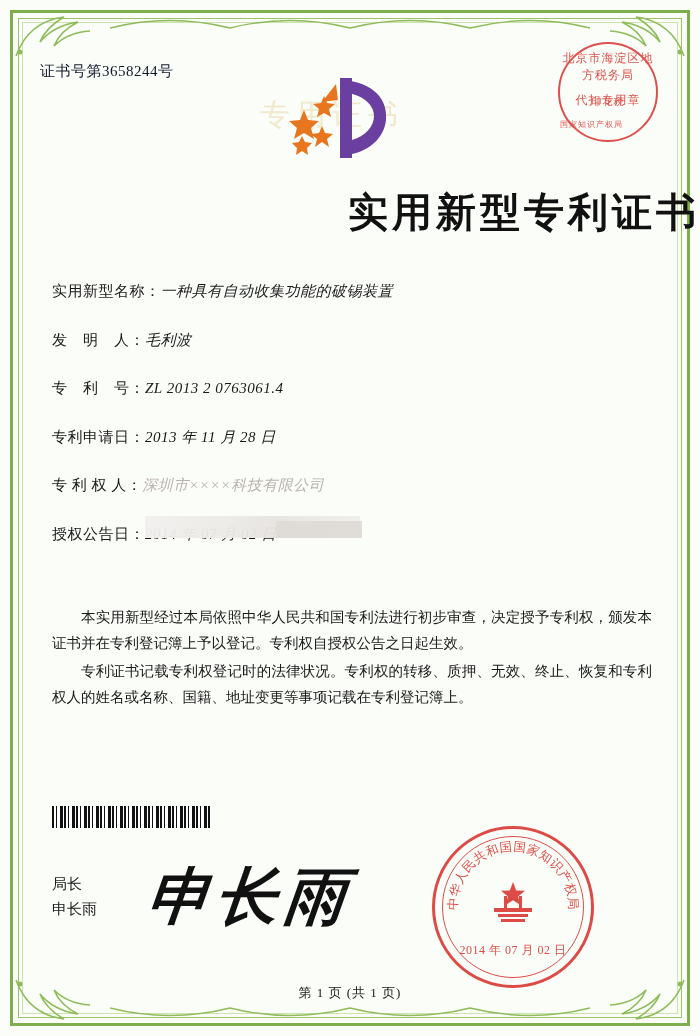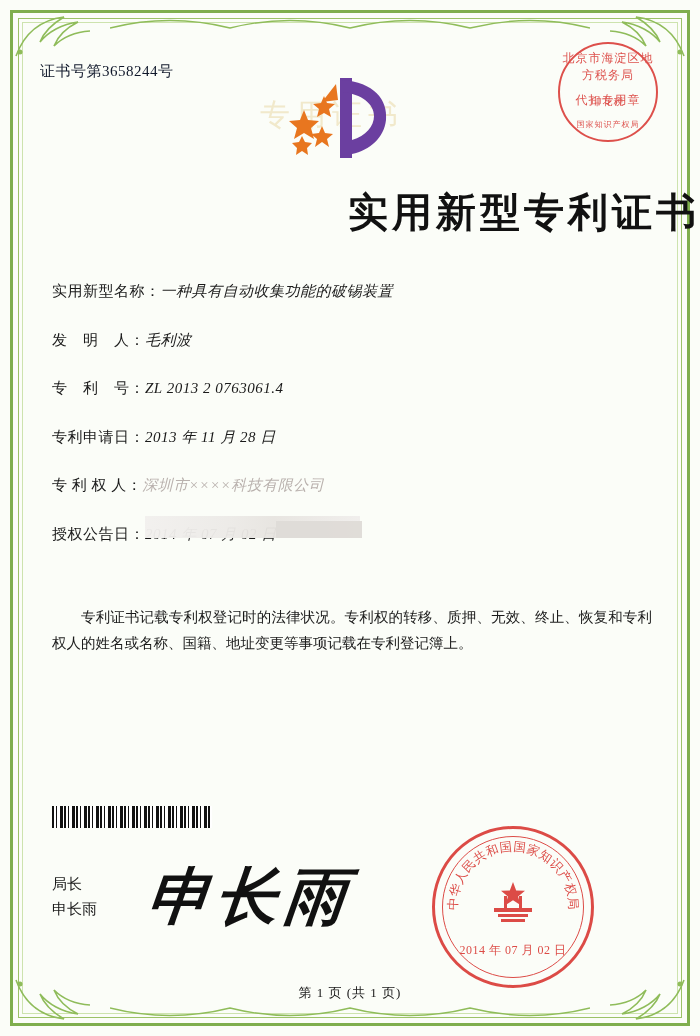--- a/index.html
+++ b/index.html
@@ -127,21 +127,21 @@
   .seal-tr .l1 {
     position: absolute; left: 0; top: 34px; width: 96px;
     text-align: center; font-size: 10px; letter-spacing: 1px; margin-top: 17px;
   }
   .seal-tr .l2 {
     position: absolute; left: 0; top: 48px; width: 96px;
     text-align: center; font-size: 12px; letter-spacing: 1px;
   }
   .seal-tr .l3 {
     position: absolute; left: 0; bottom: 10px; width: 96px;
-    text-align: center; font-size: 8px; letter-spacing: 1px;
+    text-align: left; font-size: 8px; letter-spacing: 1px;
   }
 
   .fields {
     position: absolute;
     left: 52px;
     top: 282px;
     width: 600px;
   }
   .field {
     font-size: 15px;
@@ -364,20 +364,21 @@
     </div>
     <div class="field">
       <span class="lab">授权公告日：</span><span class="val">2014 年 07 月 02 日</span>
     </div>
   </div>
 
   <div class="redact-bar"></div>
   <div class="redact-bar2"></div>
 
   <div class="body-text">
+    <p>本实用新型经过本局依照中华人民共和国专利法进行初步审查，决定授予专利权，颁发本证书并在专利登记簿上予以登记。专利权自授权公告之日起生效。</p>
     <p>专利证书记载专利权登记时的法律状况。专利权的转移、质押、无效、终止、恢复和专利权人的姓名或名称、国籍、地址变更等事项记载在专利登记簿上。</p>
   </div>
 
   <div class="barcode"></div>
 
   <div class="signature-block">
     <div>局长</div>
     <div>申长雨</div>
   </div>
   <div class="handwriting">申长雨</div>

